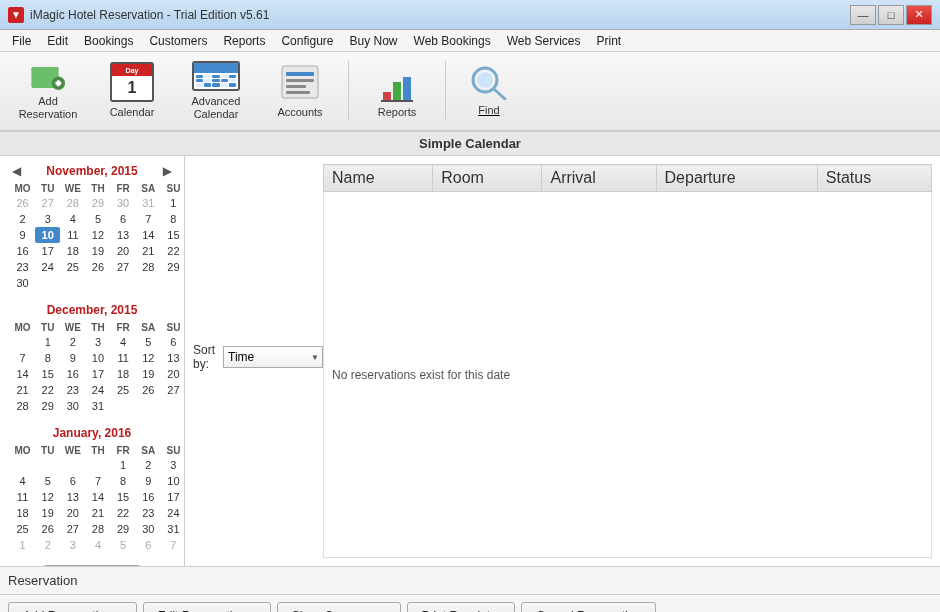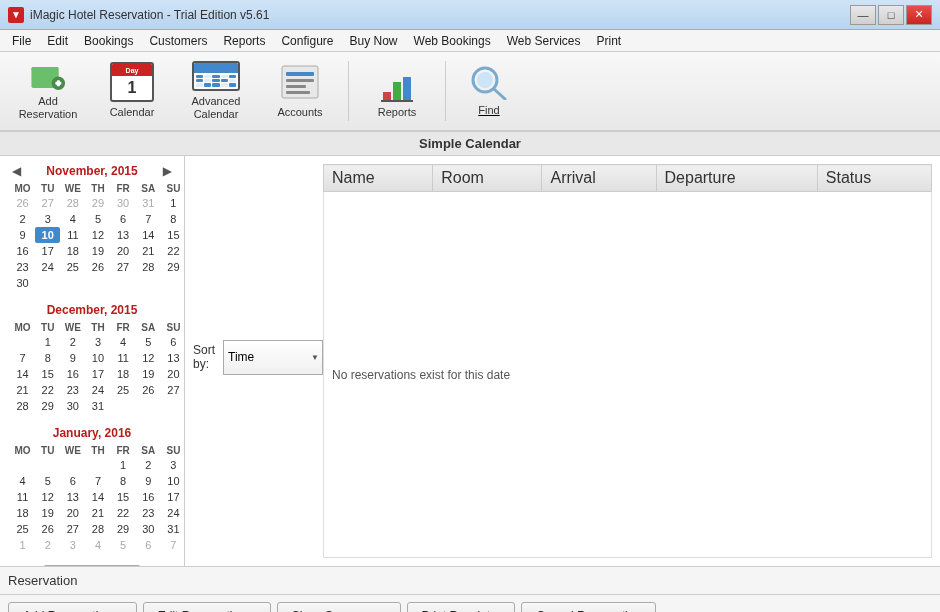--- a/index.html
+++ b/index.html
@@ -293,21 +293,21 @@
       display: flex;
       align-items: center;
       gap: 8px;
       margin-bottom: 8px;
     }
     .sort-label {
       font-size: 12px;
       color: #333;
     }
     .sort-select {
-      height: 35px;
+      height: 22px;
       border: 1px solid #aaa;
       background: linear-gradient(to bottom, white, #f0f0f0);
       font-size: 12px;
       padding: 0 20px 0 4px;
       cursor: pointer;
       appearance: none;
       -webkit-appearance: none;
       position: relative;
       min-width: 100px;
     }

